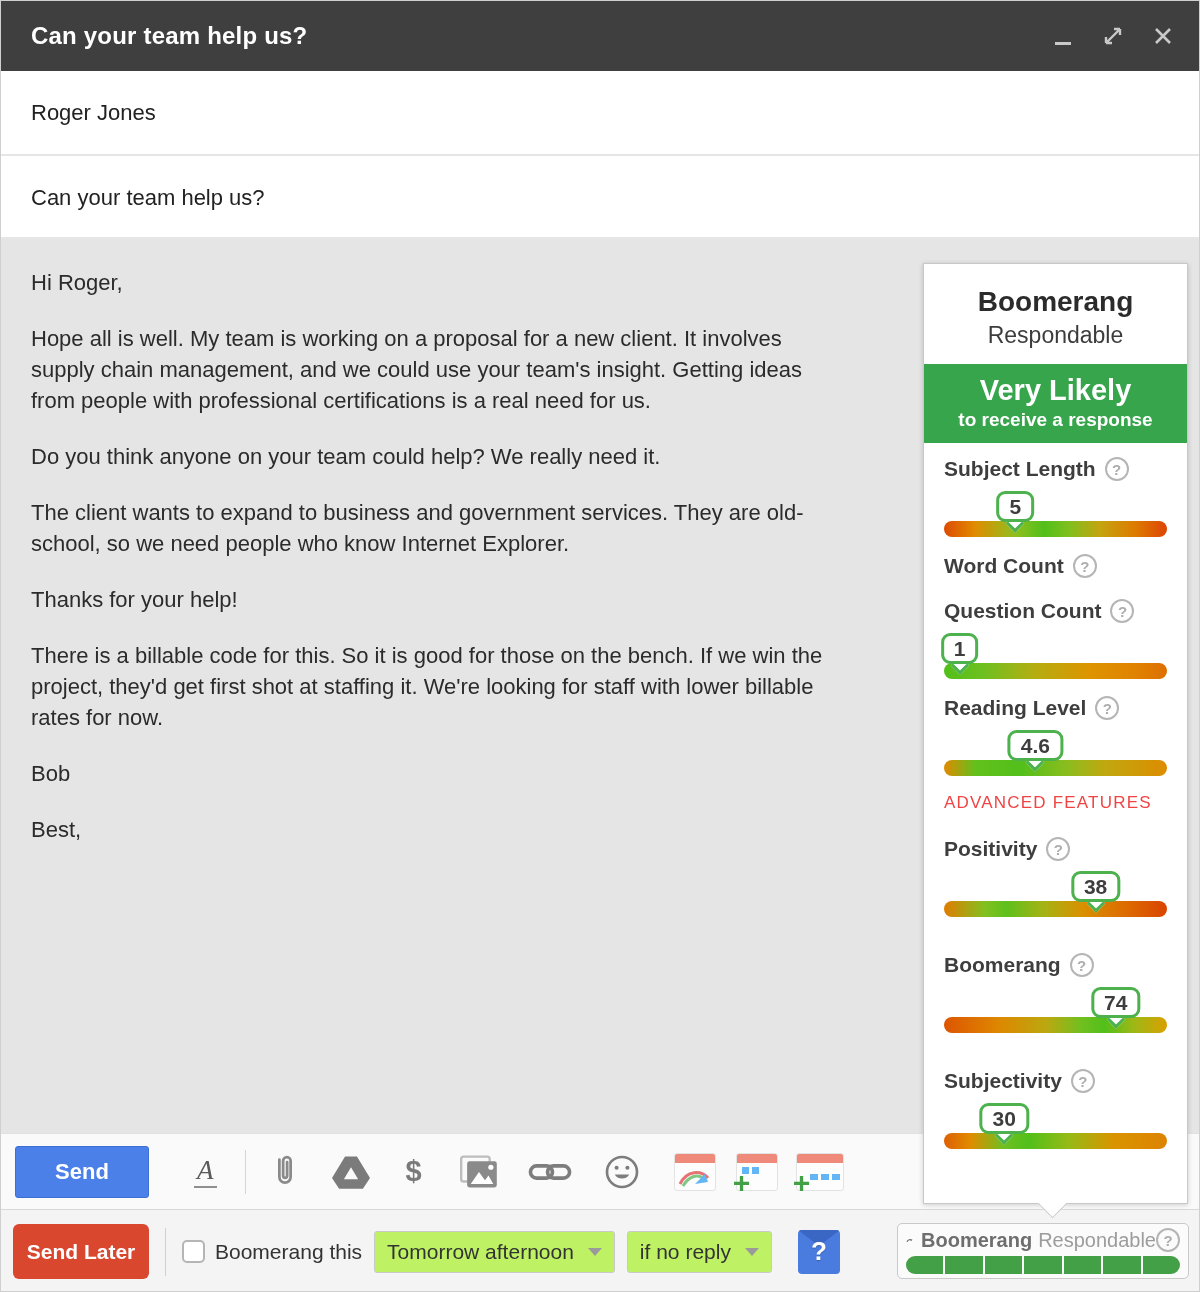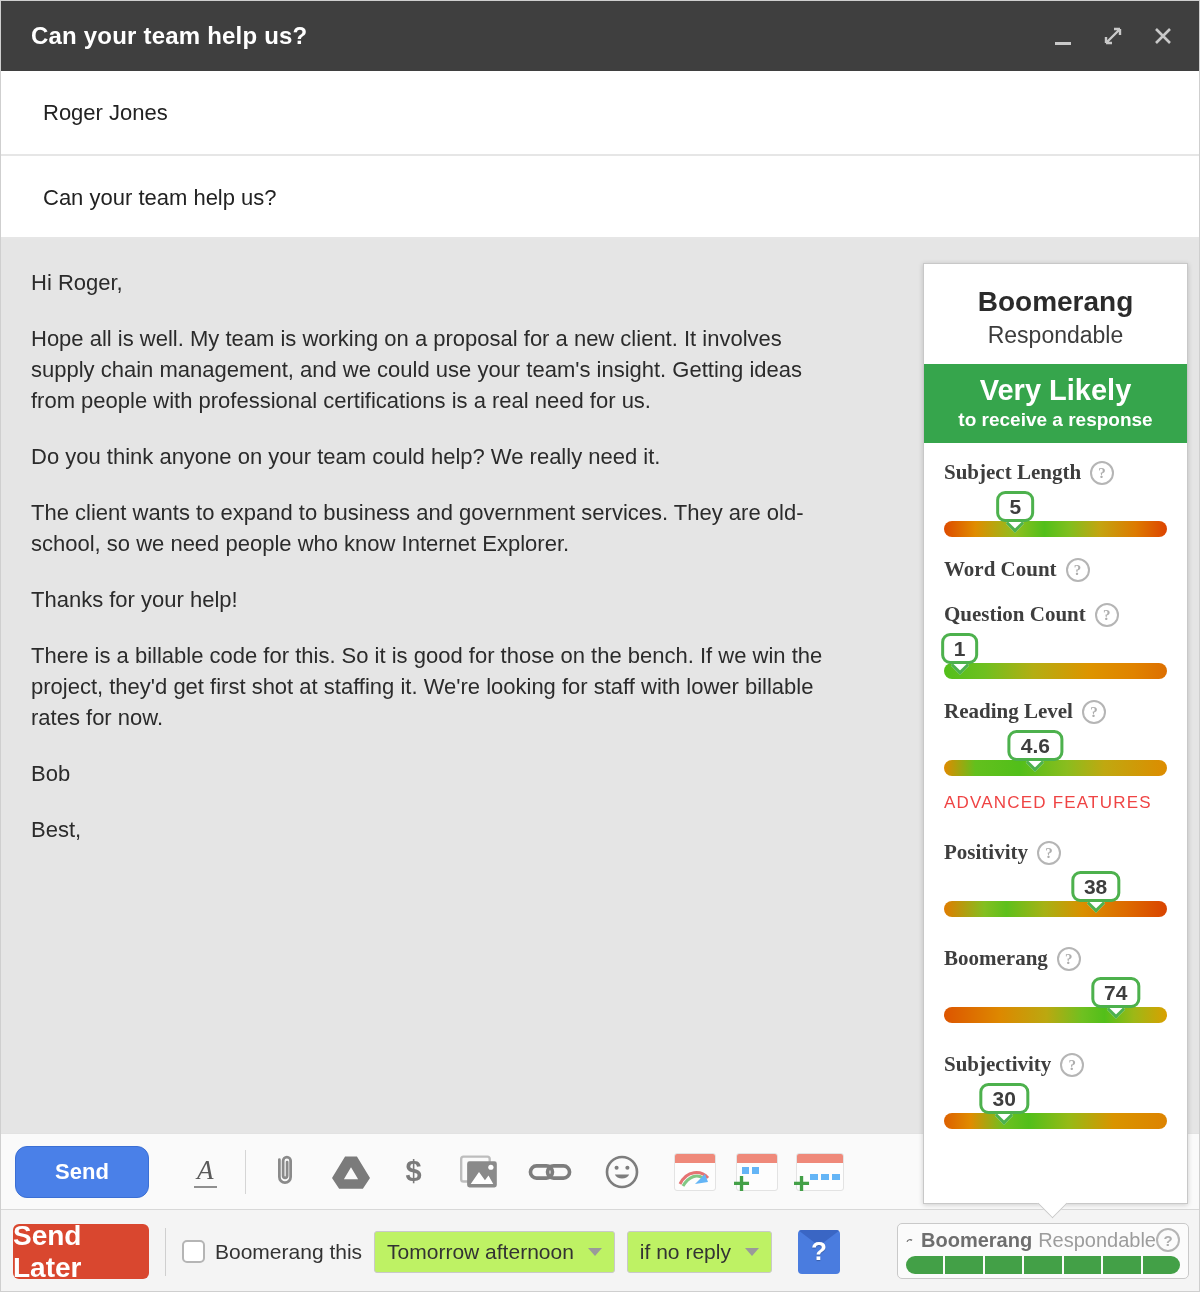--- a/index.html
+++ b/index.html
@@ -8,45 +8,45 @@
   .window{ position:relative; width:1200px; height:1292px; background:#fff; border:1px solid #cfcfcf; overflow:hidden; margin:0 auto; }
 
   
   .titlebar{ position:absolute; left:0; top:0; width:100%; height:70px; background:#3f3f3f; display:flex; align-items:center; padding:0 24px 0 30px; }
   .titlebar .title{ color:#fff; font-size:24px; font-weight:bold; letter-spacing:.2px; }
   .win-controls{ margin-left:auto; display:flex; align-items:center; gap:26px; }
   .win-btn{ width:24px; height:24px; display:flex; align-items:flex-end; justify-content:center; cursor:pointer; }
   .min-bar{ width:16px; height:3px; background:#c9c9c9; margin-bottom:3px; }
 
   
-  .hrow{ position:absolute; left:0; width:100%; background:#fff; display:flex; align-items:center; padding-left:42px; font-size:22px; color:#222; }
+  .hrow{ position:absolute; left:0; width:100%; background:#fff; display:flex; align-items:center; padding-left:30px; font-size:22px; color:#222; }
   .row-to{ top:70px; height:85px; border-bottom:2px solid #e6e6e6; }
   .row-subject{ top:157px; height:81px; border-bottom:2px solid #e6e6e6; }
 
   
   .body-area{ position:absolute; left:0; top:238px; width:100%; height:894px; background:#e5e5e5; }
   .email-body{ padding:28px 30px 0 30px; max-width:880px; font-size:22px; line-height:31px; color:#2b2b2b; }
   .email-body p{ margin-bottom:25px; }
 
   
   .toolbar{ position:absolute; left:0; top:1132px; width:100%; height:76px; background:#fafafa; border-top:1px solid #e2e2e2; display:flex; align-items:center; }
-  .send-btn{ margin-left:14px; width:134px; height:52px; background:#4a80e8; border:1px solid #3b6fd4; border-radius:12px; color:#fff; font-size:22px; font-weight:bold; display:flex; align-items:center; justify-content:center; cursor:pointer; }
+  .send-btn{ margin-left:14px; width:134px; height:52px; background:#4a80e8; border:1px solid #3b6fd4; border-radius:3px; color:#fff; font-size:22px; font-weight:bold; display:flex; align-items:center; justify-content:center; cursor:pointer; }
   .fmt-a{ margin-left:45px; font-family:"Liberation Serif","DejaVu Serif",serif; font-style:italic; font-size:27px; color:#5a5a5a; border-bottom:2px solid #8f8f8f; padding:0 3px 0 3px; cursor:pointer; }
   .tb-divider{ margin-left:28px; width:1px; height:44px; background:#d5d5d5; }
   .tb-icon{ margin-left:30px; display:flex; align-items:center; justify-content:center; cursor:pointer; }
   .dollar{ font-size:29px; font-weight:bold; color:#7a7a7a; }
   .mini-cal{ position:relative; width:42px; height:38px; background:#fdfdfd; border:1px solid #e3e3e3; border-radius:3px; overflow:visible; }
   .mini-cal .cap{ position:absolute; top:0; left:0; width:100%; height:9px; background:#ef897a; border-radius:2px 2px 0 0; }
   .mini-cal .plus{ position:absolute; left:-4px; bottom:-6px; font-size:30px; font-weight:bold; color:#43a047; line-height:26px; }
   .sq{ position:absolute; width:7px; height:7px; background:#64b5f6; }
   .dash{ position:absolute; width:8px; height:6px; background:#64b5f6; }
 
   
   .bottombar{ position:absolute; left:0; top:1208px; width:100%; height:84px; background:#f4f4f4; border-top:1px solid #d8d8d8; display:flex; align-items:center; }
-  .send-later-btn{ margin-left:12px; width:136px; height:55px; background:#d9472f; border-radius:6px; color:#fff; font-size:28px; font-weight:bold; display:flex; align-items:center; justify-content:center; cursor:pointer; }
+  .send-later-btn{ margin-left:12px; width:136px; height:55px; background:#d9472f; border-radius:6px; color:#fff; font-size:21px; font-weight:bold; display:flex; align-items:center; justify-content:center; cursor:pointer; }
   .bb-divider{ margin-left:16px; width:1px; height:48px; background:#cfcfcf; }
   .chk{ margin-left:16px; width:23px; height:23px; background:#fff; border:2px solid #b5b5b5; border-radius:5px; cursor:pointer; }
   .chk-label{ margin-left:10px; font-size:21px; color:#333; }
   .dropdown{ margin-left:12px; height:42px; background:#bef264; border:1px solid #c9c9c9; border-radius:3px; display:flex; align-items:center; padding:0 12px; font-size:21px; color:#333; cursor:pointer; }
   .dd-caret{ margin-left:14px; width:0; height:0; border-left:7px solid transparent; border-right:7px solid transparent; border-top:8px solid #9a9a9a; }
   .envelope{ position:relative; margin-left:26px; width:42px; height:44px; background:#4a7cdf; border-radius:4px; cursor:pointer; overflow:hidden; }
   .envelope .flap{ position:absolute; top:0; left:0; width:0; height:0; border-left:21px solid transparent; border-right:21px solid transparent; border-top:16px solid #3a66c4; }
   .envelope .q{ position:absolute; top:50%; left:50%; transform:translate(-50%,-52%); color:#fff; font-size:26px; font-weight:bold; text-shadow:0 1px 1px rgba(0,0,0,.25); }
 
   .resp-badge{ position:absolute; left:896px; top:1222px; width:292px; height:56px; background:#fbfbfb; border:1px solid #c9c9c9; border-radius:5px; padding:4px 8px 0 8px; }
@@ -62,22 +62,22 @@
   .panel{ position:absolute; left:922px; top:262px; width:265px; height:941px; background:#fff; border:1px solid #c8c8c8; box-shadow:0 1px 5px rgba(0,0,0,.18); z-index:5; }
   .notch{ position:absolute; bottom:-11px; left:118px; width:21px; height:21px; background:#fff; border-right:1px solid #c8c8c8; border-bottom:1px solid #c8c8c8; transform:rotate(45deg); }
   .panel-head{ text-align:center; padding-top:22px; }
   .panel-brand{ font-size:28px; font-weight:bold; color:#2b2b2b; }
   .panel-product{ font-size:23px; color:#3c3c3c; margin-top:4px; }
   .verdict{ margin-top:15px; background:#36a54c; color:#fff; text-align:center; padding:10px 0 12px 0; }
   .verdict-main{ font-size:29px; font-weight:bold; }
   .verdict-sub{ font-size:19px; font-weight:bold; margin-top:2px; }
   .metrics{ padding:14px 20px 0 20px; }
   .metric{ margin-bottom:17px; }
-  .metric.adv{ margin-bottom:26px; }
-  .m-row{ display:flex; align-items:flex-end; height:28px;font-family:Liberation Serif, serif; }
+  .metric.adv{ margin-bottom:36px; }
+  .m-row{ display:flex; align-items:flex-start; height:28px; }
   .m-label{ font-size:21px; font-weight:bold; color:#3e3e3e; }
   .m-row .help{ margin-left:9px; }
   .bar-zone{ position:relative; height:52px; }
   .bar{ position:absolute; bottom:0; left:0; width:100%; height:16px; border-radius:8px; }
   .tail{ position:absolute; bottom:7px; width:13px; height:13px; background:#fff; border-right:3px solid #4db14d; border-bottom:3px solid #4db14d; transform:translateX(-50%) rotate(45deg); z-index:2; }
   .value-badge{ position:absolute; bottom:15px; transform:translateX(-50%); background:#fff; border:3px solid #4db14d; border-radius:9px; padding:0 10px; height:31px; line-height:26px; font-size:21px; font-weight:bold; color:#3e3e3e; z-index:3; }
   .adv-header{ font-size:17px; color:#ef4444; letter-spacing:1.2px; margin:10px 0 24px 0; }
 
   .grad-subject{ background:linear-gradient(90deg,#dd4b00 0%,#e08c00 14%,#8fbf1f 32%,#52bf1a 45%,#7fbf1e 56%,#c4a410 70%,#dd7a00 86%,#dd4400 100%); }
   .grad-word{ background:linear-gradient(90deg,#e08a00 0%,#7cbf22 20%,#55c01c 40%,#86bd1e 56%,#b9a810 70%,#dd8c00 88%,#e07000 100%); }

